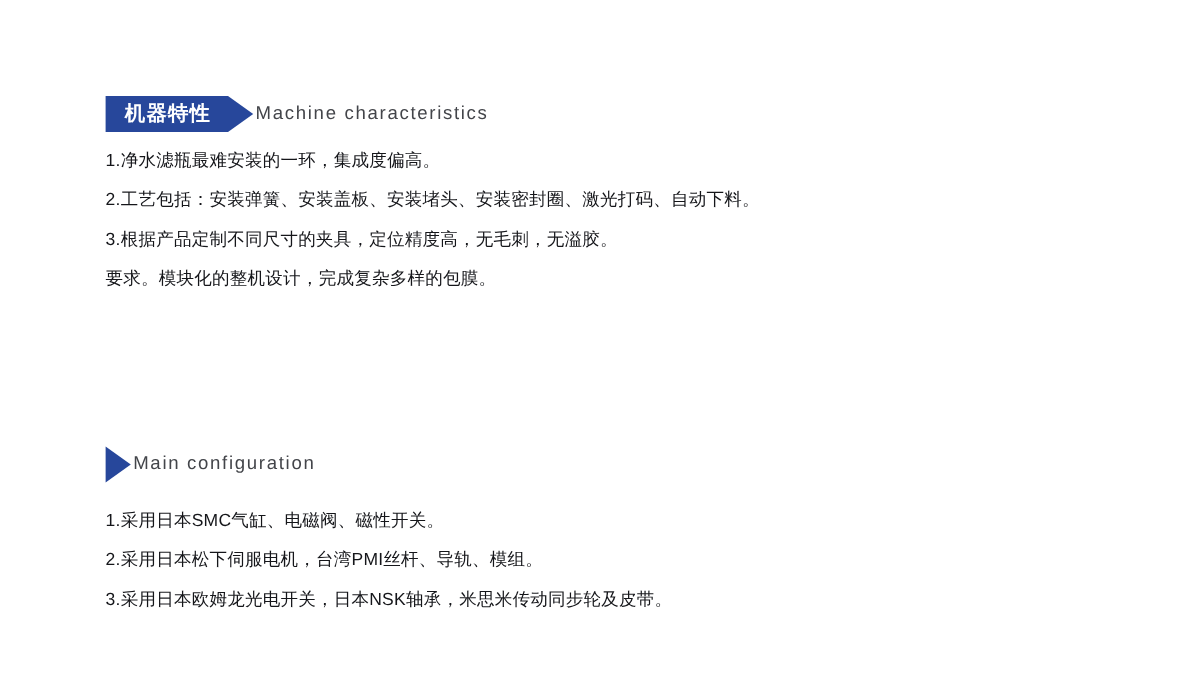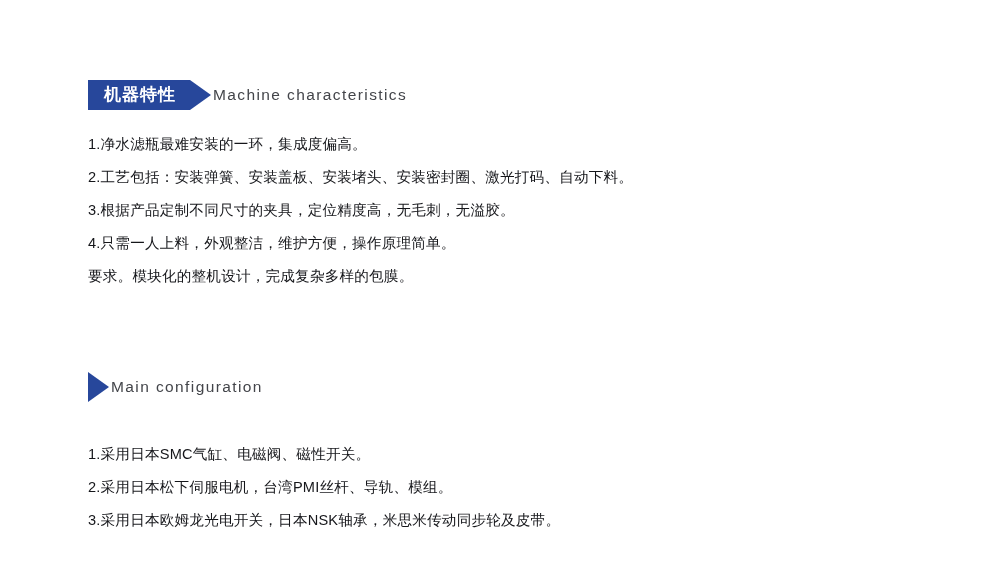--- a/index.html
+++ b/index.html
@@ -61,49 +61,48 @@
   }
   .heading-en {
     margin-left: 2px;
     color: #43454a;
     font-size: 15.5px;
     letter-spacing: 1.4px;
     white-space: nowrap;
   }
 
   .body-list {
-    margin-top: 18px;
+    margin-top: 8px;
   }
   .body-line {
     font-size: 14.6px;
     line-height: 33px;
     color: #15161a;
     letter-spacing: 0.2px;
     white-space: pre-wrap;
   }
-  .section-2 .body-list { margin-top: 36px; }
+  .section-2 .body-list { margin-top: 16px; }
 </style>
 </head>
 <body>
 
 <div class="page">
 
   <div class="section section-1">
     <div class="heading-row">
       <div class="tag">
         <span class="tag-label">机器特性</span>
       </div>
       <div class="tag-arrow"></div>
       <div class="heading-en">Machine characteristics</div>
     </div>
     <div class="body-list">
       <div class="body-line">1.净水滤瓶最难安装的一环，集成度偏高。</div>
       <div class="body-line">2.工艺包括：安装弹簧、安装盖板、安装堵头、安装密封圈、激光打码、自动下料。</div>
       <div class="body-line">3.根据产品定制不同尺寸的夹具，定位精度高，无毛刺，无溢胶。</div>
-      <div class="body-line">4.只需一人上料，外观整洁，维护方便，操作原理简单。</div>
       <div class="body-line">要求。模块化的整机设计，完成复杂多样的包膜。</div>
     </div>
   </div>
 
   <div class="section section-2">
     <div class="heading-row">
       <div class="tag-arrow"></div>
       <div class="heading-en">Main configuration</div>
     </div>
     <div class="body-list">

